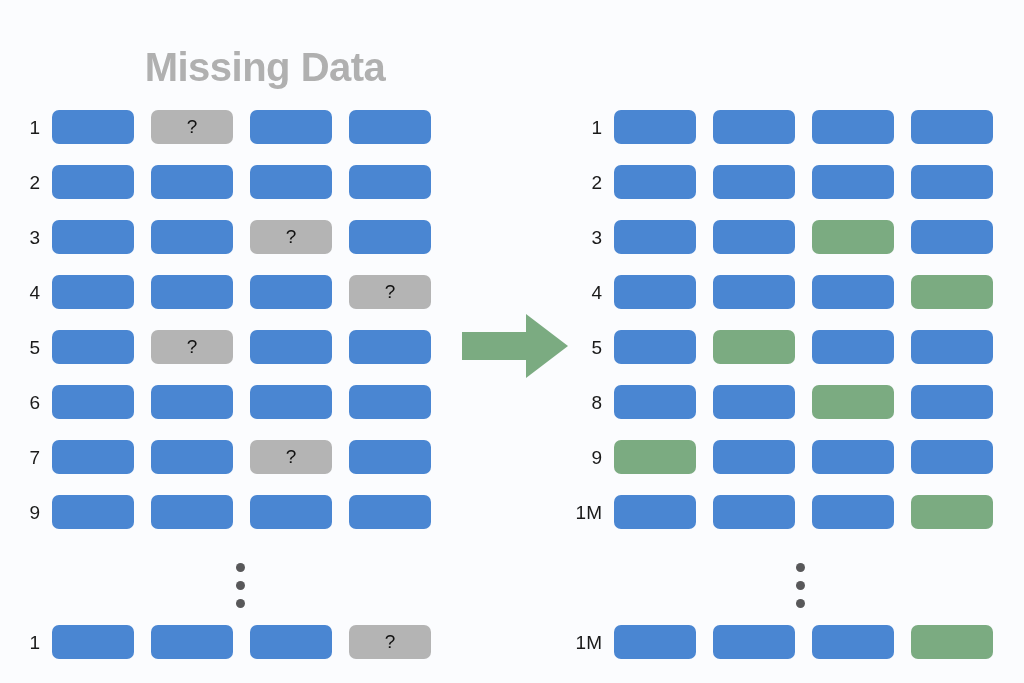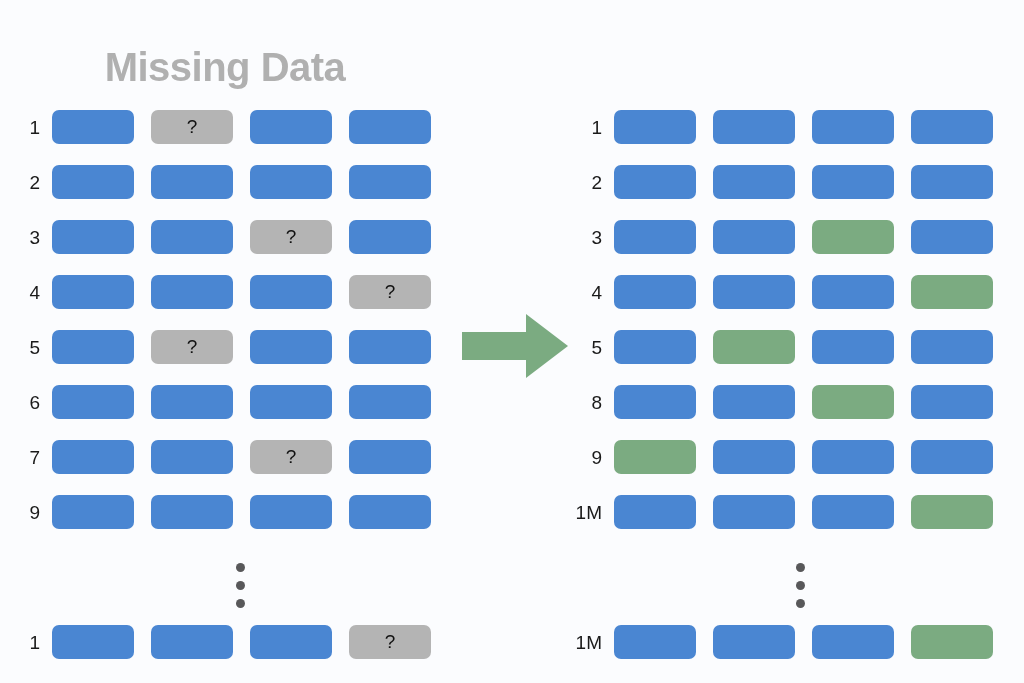--- a/index.html
+++ b/index.html
@@ -20,20 +20,21 @@
     height: 683px;
   }
 
   .panel-title {
     position: absolute;
     font-size: 40px;
     font-weight: bold;
     letter-spacing: -0.5px;
     white-space: nowrap;
     line-height: 1;
+    padding-left: 40px;
   }
   #title-missing {
     left: 0;
     top: 47px;
     width: 450px;
     text-align: center;
     color: #b0b0b0;
   }
   #title-imputed {
     left: 565px;

